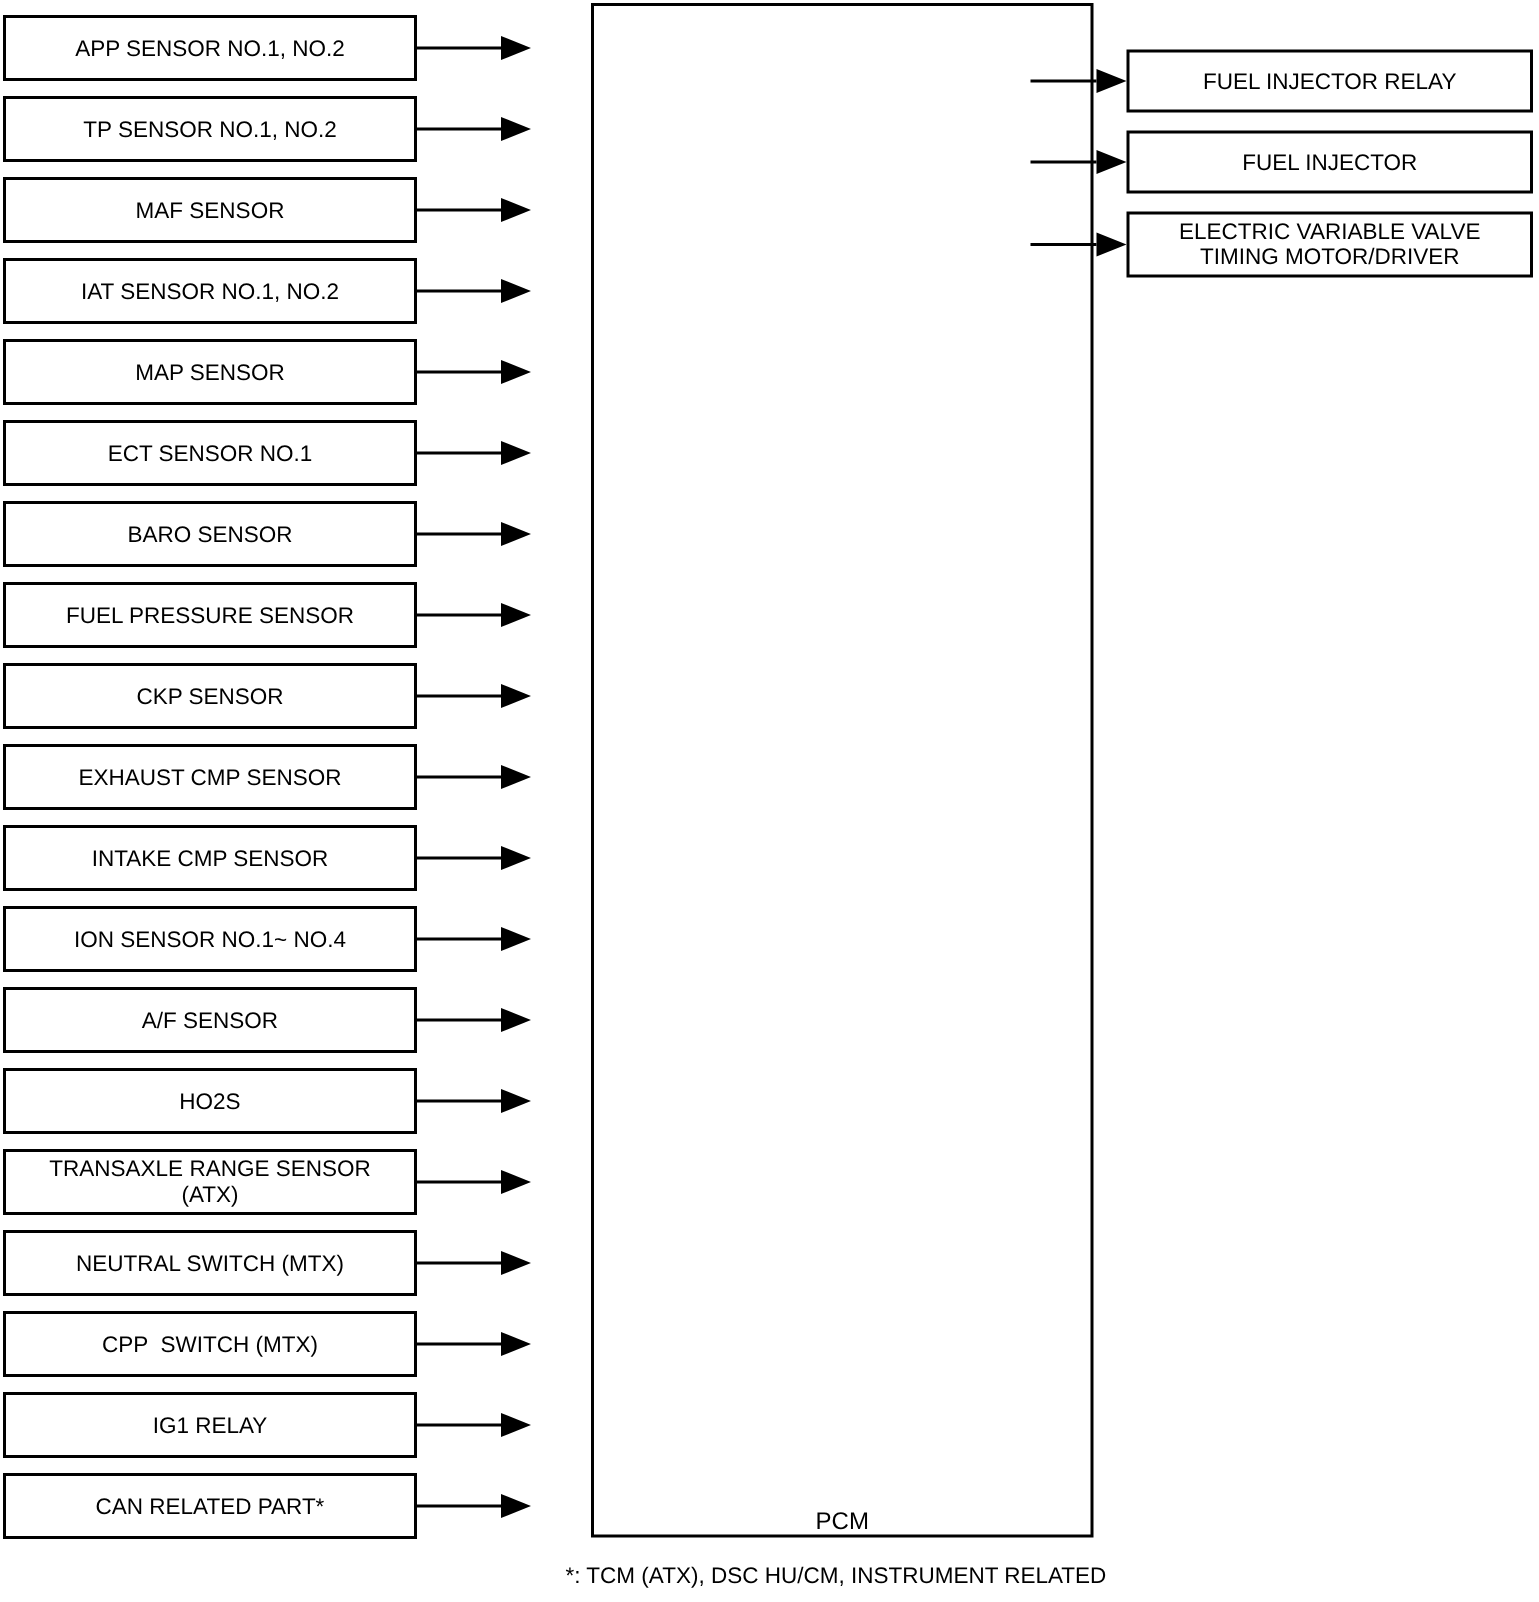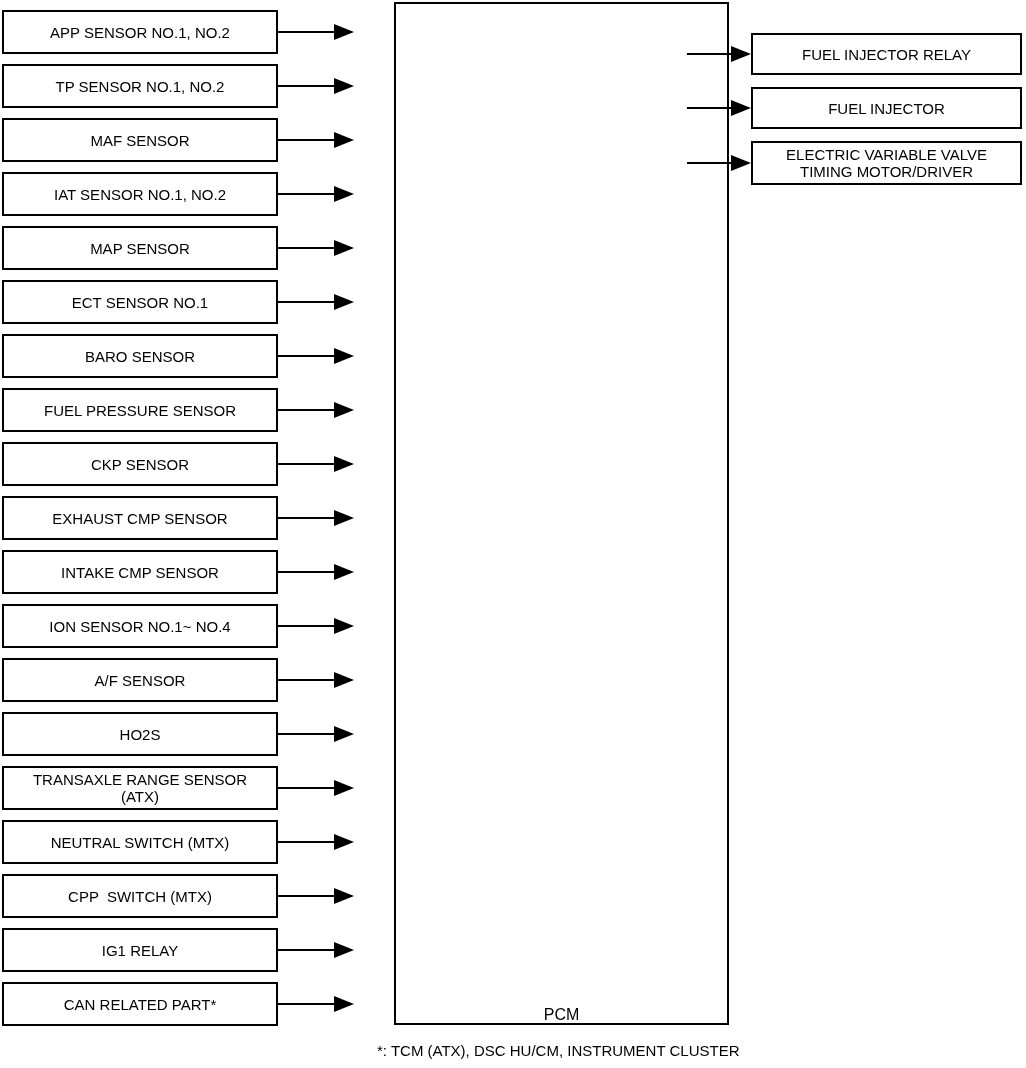--- a/index.html
+++ b/index.html
@@ -328,15 +328,15 @@
       <span class="label">ELECTRIC VARIABLE VALVE
 TIMING MOTOR/DRIVER</span>
     </div>
     <div class="arrow arrow-out">
       <span class="shaft"></span>
       <span class="head"></span>
     </div>
   </div>
 </div>
 
-  <div class="footnote">*: TCM (ATX), DSC HU/CM, INSTRUMENT CLUSTER</div>
+  <div class="footnote">*: TCM (ATX), DSC HU/CM, INSTRUMENT RELATED</div>
 
 </div>
 
 </body></html>

